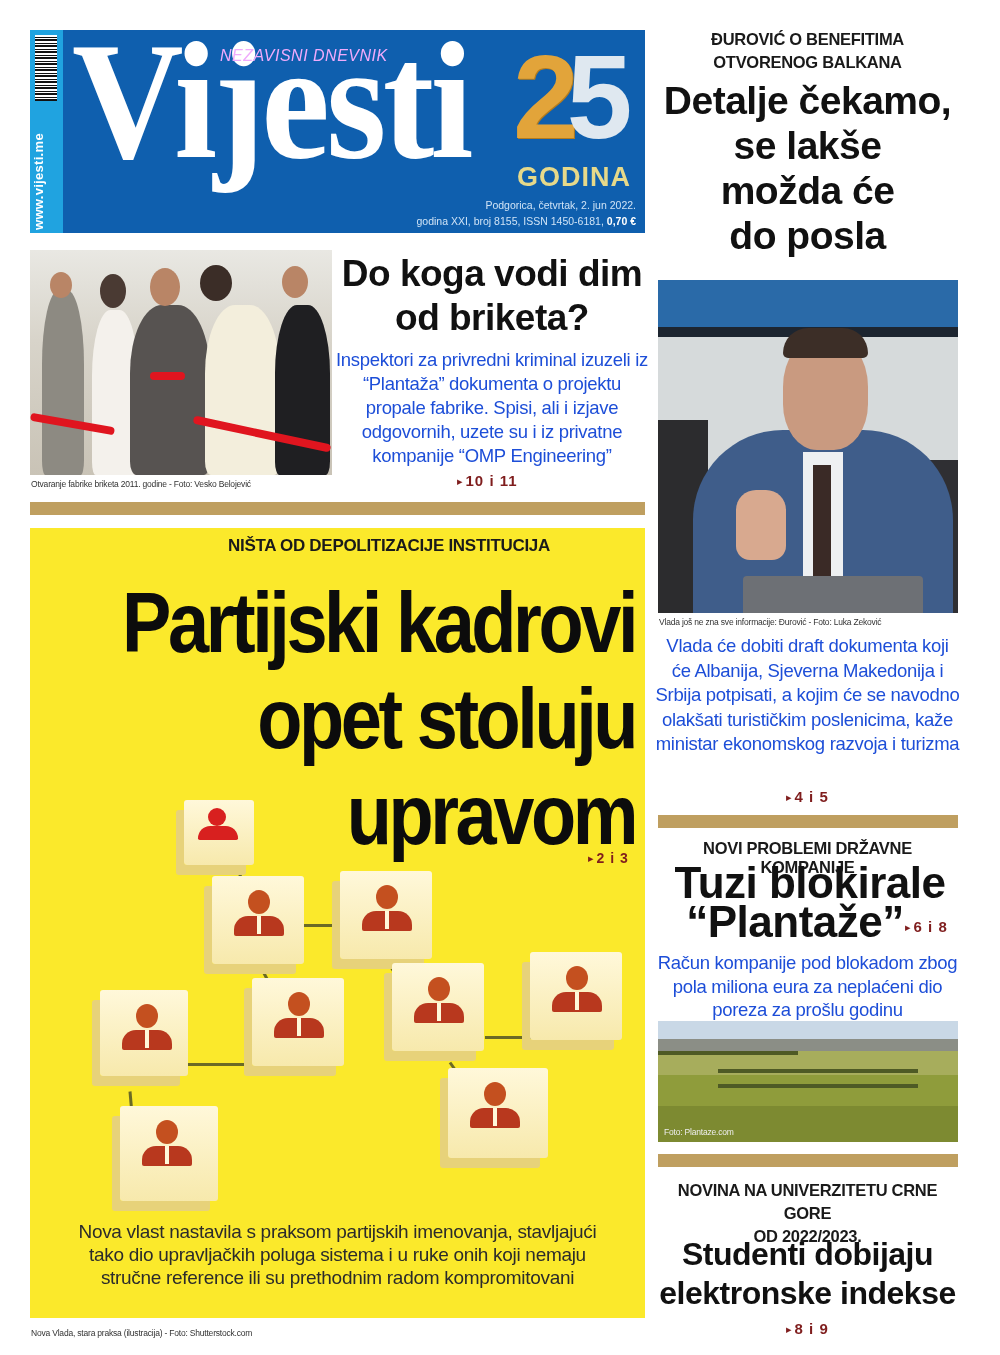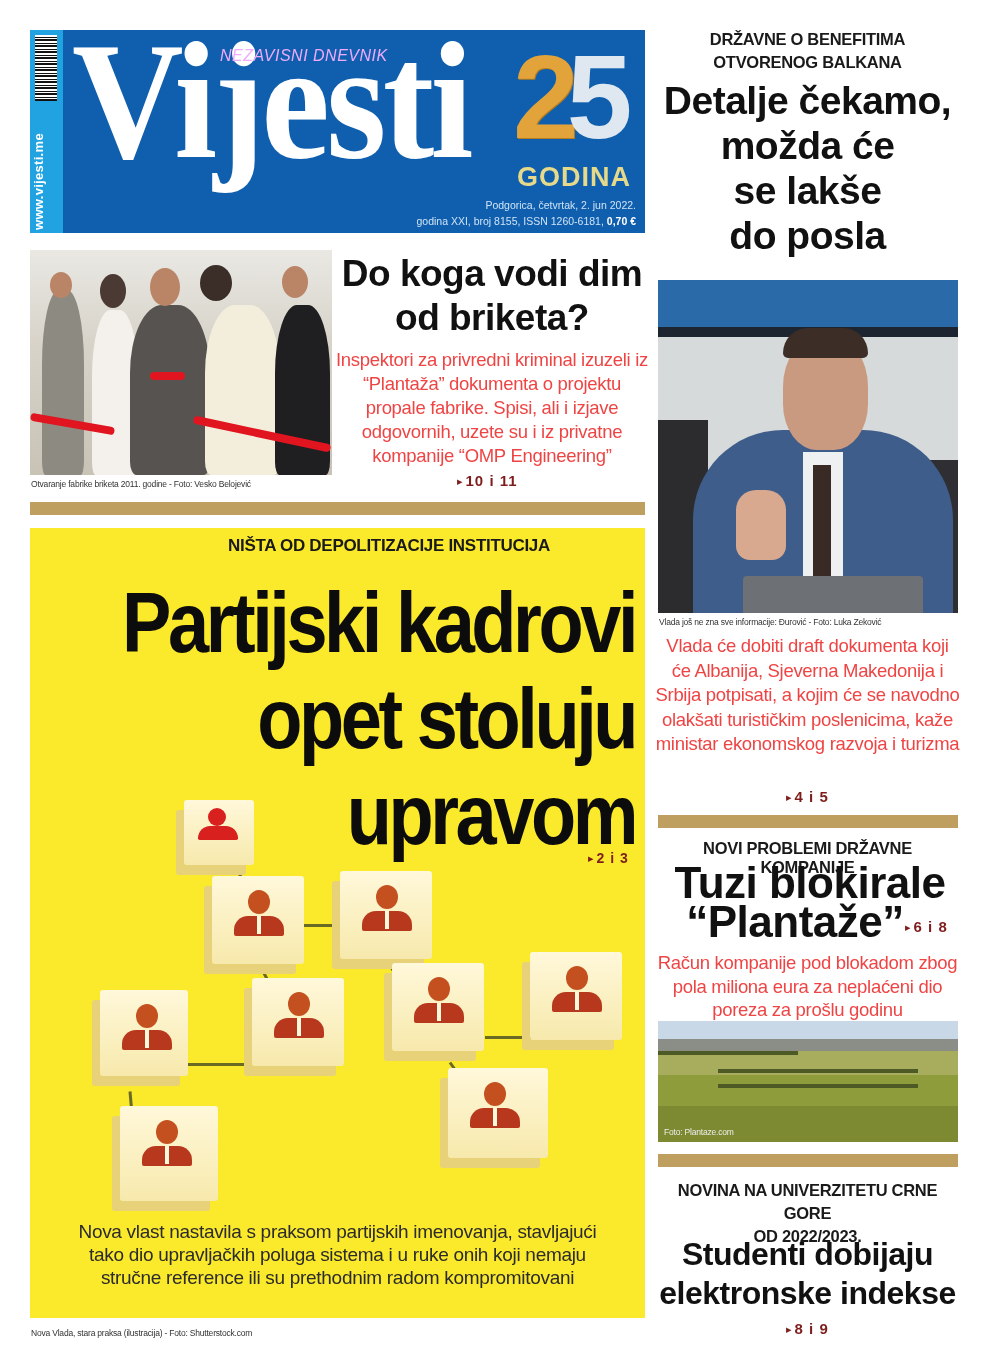--- a/index.html
+++ b/index.html
@@ -29,21 +29,21 @@
 
   
   .photo { position: absolute; overflow: hidden; }
   .photo-briketi { left: 30px; top: 250px; width: 302px; height: 225px; background: linear-gradient(180deg, #e9e8e3 0%, #d8d4ca 40%, #c9c3b6 100%); }
   .person { position: absolute; border-radius: 40% 40% 8% 8%; }
   .head { position: absolute; border-radius: 50%; background: #b98566; }
   .ribbon { position: absolute; height: 8px; background: #e0151f; border-radius: 4px; }
   .caption { position: absolute; font-size: 8.5px; color: #333; white-space: nowrap; letter-spacing: -0.2px; }
 
   .headline { position: absolute; text-align: center; font-weight: bold; color: #111; }
-  .deck { position: absolute; text-align: center; color: #ef4444; }
+  .deck { position: absolute; text-align: center; color: #1d4ed8; }
   .pageref { position: absolute; font-weight: bold; font-size: 15px; color: #7f1d1d; letter-spacing: 1px; white-space: nowrap; }
   .pageref .arrow { font-size: 11px; margin-right: 2px; vertical-align: 1px; }
   .kicker { position: absolute; text-align: center; font-weight: bold; color: #1a1a1a; letter-spacing: -0.3px; }
 
   
   .lead { position: absolute; left: 30px; top: 528px; width: 615px; height: 790px; background: #fbe92b; overflow: hidden; }
   .lead .main-head { position: absolute; right: 10px; top: 46px; width: 610px; text-align: right; font-weight: bold;
       font-size: 86px; line-height: 96px; letter-spacing: -4px; color: #0c0c0c; transform: scaleX(0.86); transform-origin: 100% 0; }
   .lead .deck { color: #2b2b2b; }
 
@@ -68,21 +68,21 @@
     <div class="site-url">www.vijesti.me</div>
   </div>
   <div class="logo">Vijesti</div>
   <div class="tagline">NEZAVISNI DNEVNIK</div>
   <div class="anniv-num">
     <span class="d2">2</span><span class="d5">5</span>
   </div>
   <div class="anniv-label">GODINA</div>
   <div class="dateline">
     <div>Podgorica, četvrtak, 2. jun 2022.</div>
-    <div><span>godina XXI, broj 8155, ISSN 1260-6181,</span> <b>0,70 €</b></div>
+    <div><span>godina XXI, broj 8155, ISSN 1450-6181,</span> <b>0,70 €</b></div>
   </div>
 </div>
 
 <div class="photo photo-briketi">
   <div class="person" style="left:12px;top:40px;width:42px;height:185px;background:#8d8a82;"></div>
   <div class="head" style="left:20px;top:22px;width:22px;height:26px;"></div>
   <div class="person" style="left:62px;top:60px;width:46px;height:165px;background:#f4f1ec;"></div>
   <div class="head" style="left:70px;top:24px;width:26px;height:34px;background:#4a3a33;"></div>
   <div class="person" style="left:100px;top:55px;width:80px;height:170px;background:#575351;"></div>
   <div class="head" style="left:120px;top:18px;width:30px;height:38px;"></div>
@@ -168,27 +168,27 @@
         <div class="ic-body"></div>
         <div class="ic-tie"></div>
       </div>
   </div>
 
   <div class="deck" style="left:30px;top:692px;width:555px;font-size:19px;line-height:23px;letter-spacing:-0.3px;">Nova vlast nastavila s praksom partijskih imenovanja, stavljajući tako dio upravljačkih poluga sistema i u ruke onih koji nemaju stručne reference ili su prethodnim radom kompromitovani</div>
 </div>
 <div class="caption" style="left:31px;top:1328px;">Nova Vlada, stara praksa (ilustracija) - Foto: Shutterstock.com</div>
 
 <div class="kicker" style="left:655px;top:28px;width:305px;font-size:16.5px;line-height:23px;">
-  <div>DRŽAVNE O BENEFITIMA</div>
+  <div>ĐUROVIĆ O BENEFITIMA</div>
   <div>OTVORENOG BALKANA</div>
 </div>
 <div class="headline" style="left:655px;top:78px;width:305px;font-size:39px;line-height:45px;letter-spacing:-0.5px;">
   <div>Detalje čekamo,</div>
+  <div>se lakše</div>
   <div>možda će</div>
-  <div>se lakše</div>
   <div>do posla</div>
 </div>
 
 <div class="photo photo-durovic">
   <div style="position:absolute;left:0;top:140px;width:50px;height:193px;background:#2c2c2e;"></div>
   <div style="position:absolute;left:250px;top:180px;width:50px;height:153px;background:#2f2f33;"></div>
   <div style="position:absolute;left:35px;top:150px;width:260px;height:183px;background:#3f5d8a;border-radius:90px 90px 0 0;"></div>
   <div style="position:absolute;left:145px;top:172px;width:40px;height:150px;background:#eef0f2;"></div>
   <div style="position:absolute;left:155px;top:185px;width:18px;height:115px;background:#3a2a26;"></div>
   <div style="position:absolute;left:125px;top:55px;width:85px;height:115px;background:#c99a80;border-radius:45% 45% 40% 40%;"></div>

